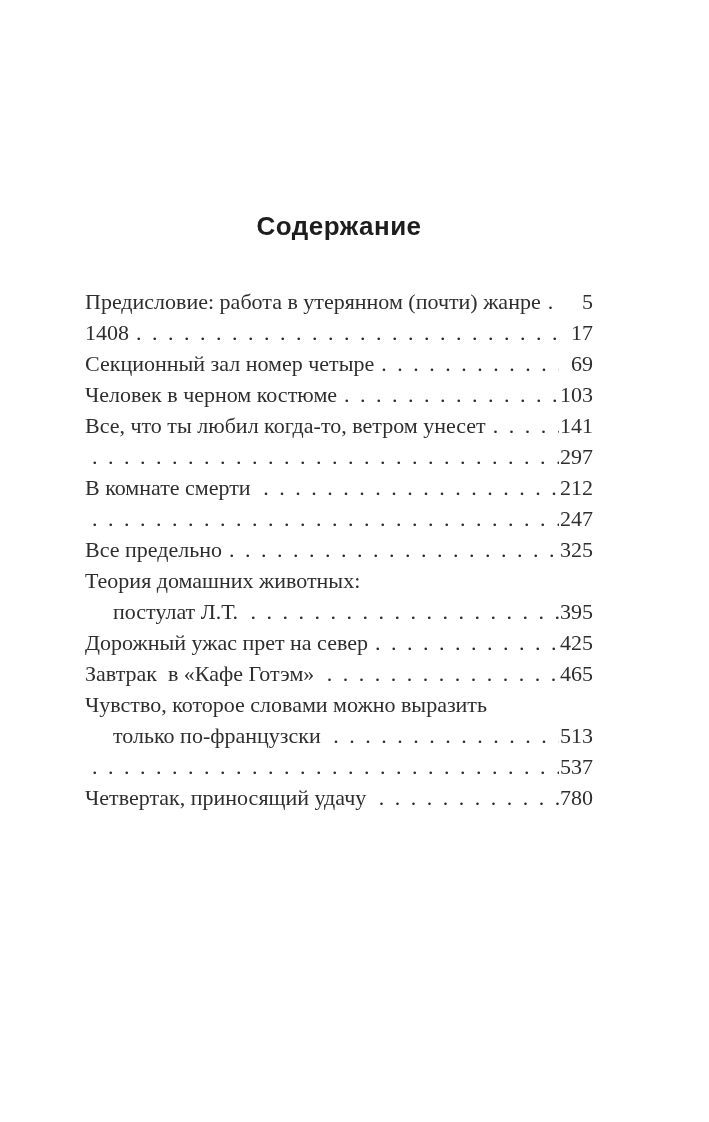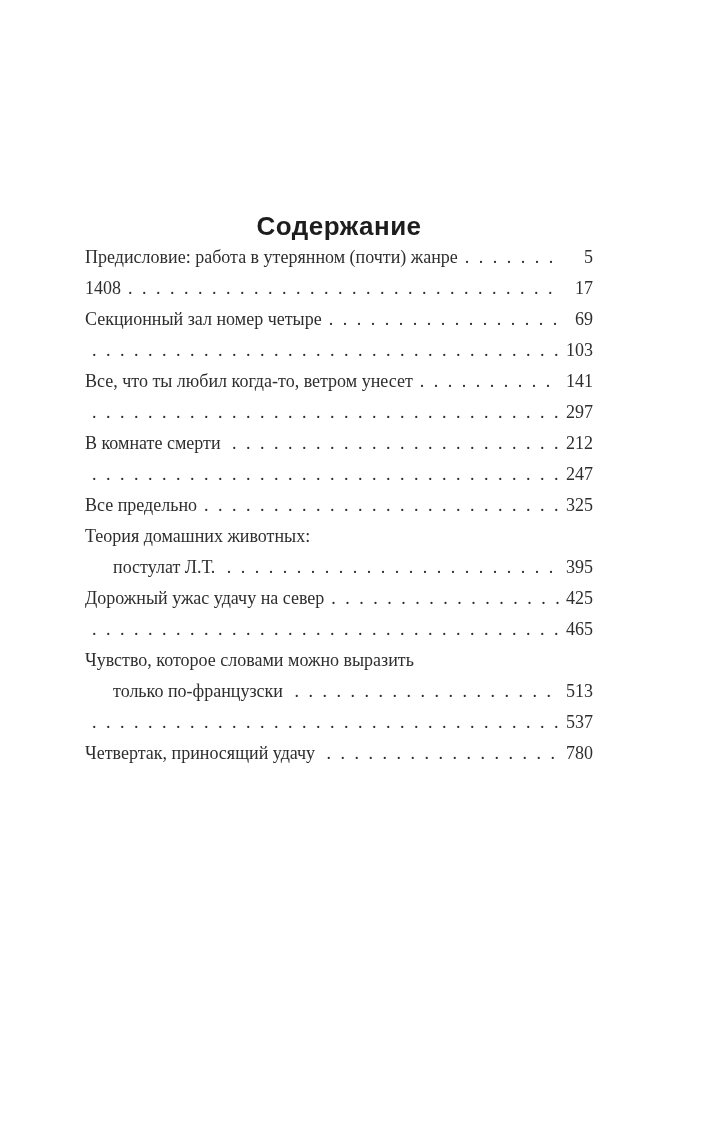--- a/index.html
+++ b/index.html
@@ -26,21 +26,22 @@
     margin: 0;
     padding-top: 211px;
     text-align: center;
     font-family: "Liberation Sans", sans-serif;
     font-weight: bold;
     font-size: 26px;
     letter-spacing: 0.5px;
     color: #1d1d1d;
   }
   .toc {
-    font-size: 18px;
+    margin-top: 44px;
+    font-size: 22px;
   }
   .toc-row {
     display: flex;
     align-items: baseline;
     height: 31px;
     line-height: 31px;
   }
   .toc-title {
     white-space: pre;
     flex: 0 0 auto;
@@ -83,20 +84,21 @@
     <span class="toc-page">17</span>
   </div>
 
   <div class="toc-row">
     <span class="toc-title">Секционный зал номер четыре</span>
     <span class="toc-leader">. . . . . . . . . . . . . . . . . . . . . . . . . . . . . . . . . . . . . . . . . . . . . . . . . . . . . . . . . . . .</span>
     <span class="toc-page">69</span>
   </div>
 
   <div class="toc-row">
+    <span class="toc-title">Человек в черном костюме</span>
     <span class="toc-leader">. . . . . . . . . . . . . . . . . . . . . . . . . . . . . . . . . . . . . . . . . . . . . . . . . . . . . . . . . . . .</span>
     <span class="toc-page">103</span>
   </div>
 
   <div class="toc-row">
     <span class="toc-title">Все, что ты любил когда-то, ветром унесет</span>
     <span class="toc-leader">. . . . . . . . . . . . . . . . . . . . . . . . . . . . . . . . . . . . . . . . . . . . . . . . . . . . . . . . . . . .</span>
     <span class="toc-page">141</span>
   </div>
 
@@ -128,26 +130,27 @@
     <span class="toc-page" style="min-width: 0px;"></span>
   </div>
 
   <div class="toc-row">
     <span class="toc-title indent">постулат Л.Т. </span>
     <span class="toc-leader">. . . . . . . . . . . . . . . . . . . . . . . . . . . . . . . . . . . . . . . . . . . . . . . . . . . . . . . . . . . .</span>
     <span class="toc-page">395</span>
   </div>
 
   <div class="toc-row">
-    <span class="toc-title">Дорожный ужас удачу на север</span>
+    <span class="toc-title">Дорожный ужас прет на север</span>
     <span class="toc-leader">. . . . . . . . . . . . . . . . . . . . . . . . . . . . . . . . . . . . . . . . . . . . . . . . . . . . . . . . . . . .</span>
     <span class="toc-page">425</span>
   </div>
 
   <div class="toc-row">
+    <span class="toc-title">Завтрак  в «Кафе Готэм» </span>
     <span class="toc-leader">. . . . . . . . . . . . . . . . . . . . . . . . . . . . . . . . . . . . . . . . . . . . . . . . . . . . . . . . . . . .</span>
     <span class="toc-page">465</span>
   </div>
 
   <div class="toc-row">
     <span class="toc-title">Чувство, которое словами можно выразить</span>
     <span class="toc-leader" style="padding: 0px;"></span>
     <span class="toc-page" style="min-width: 0px;"></span>
   </div>
 

